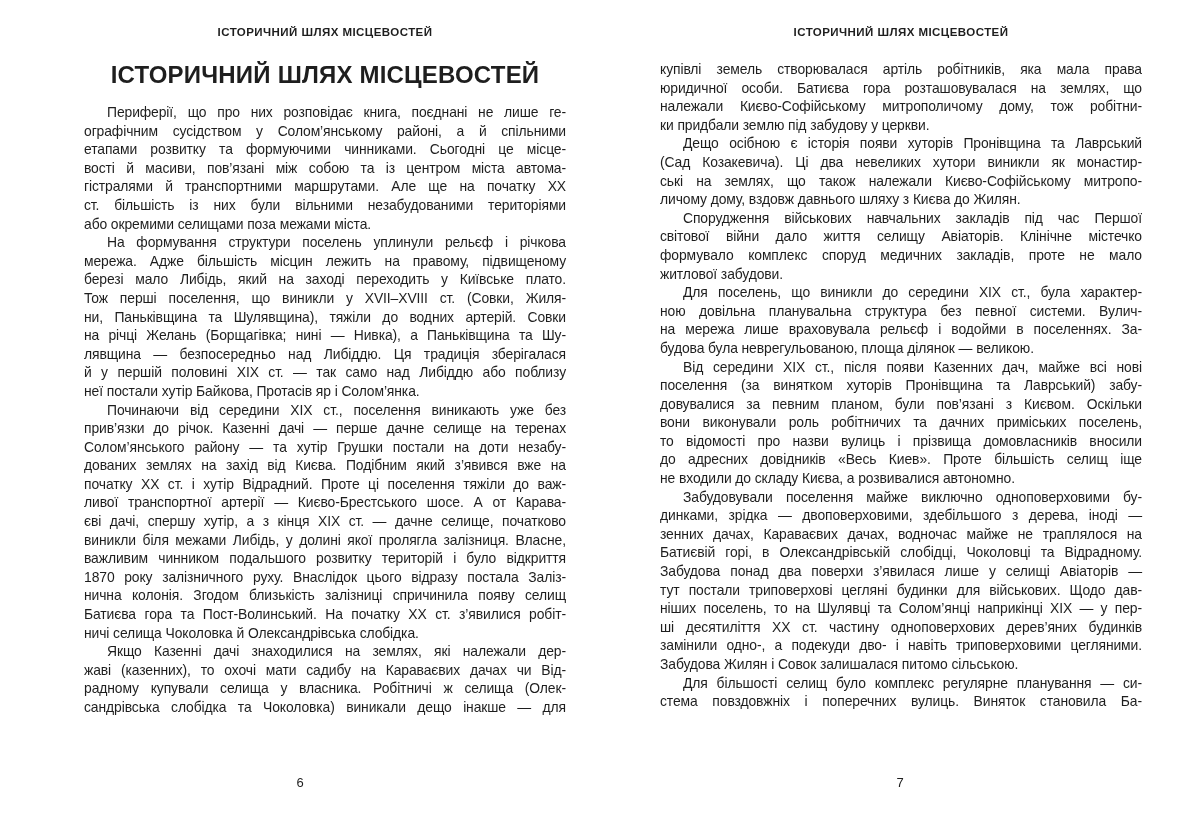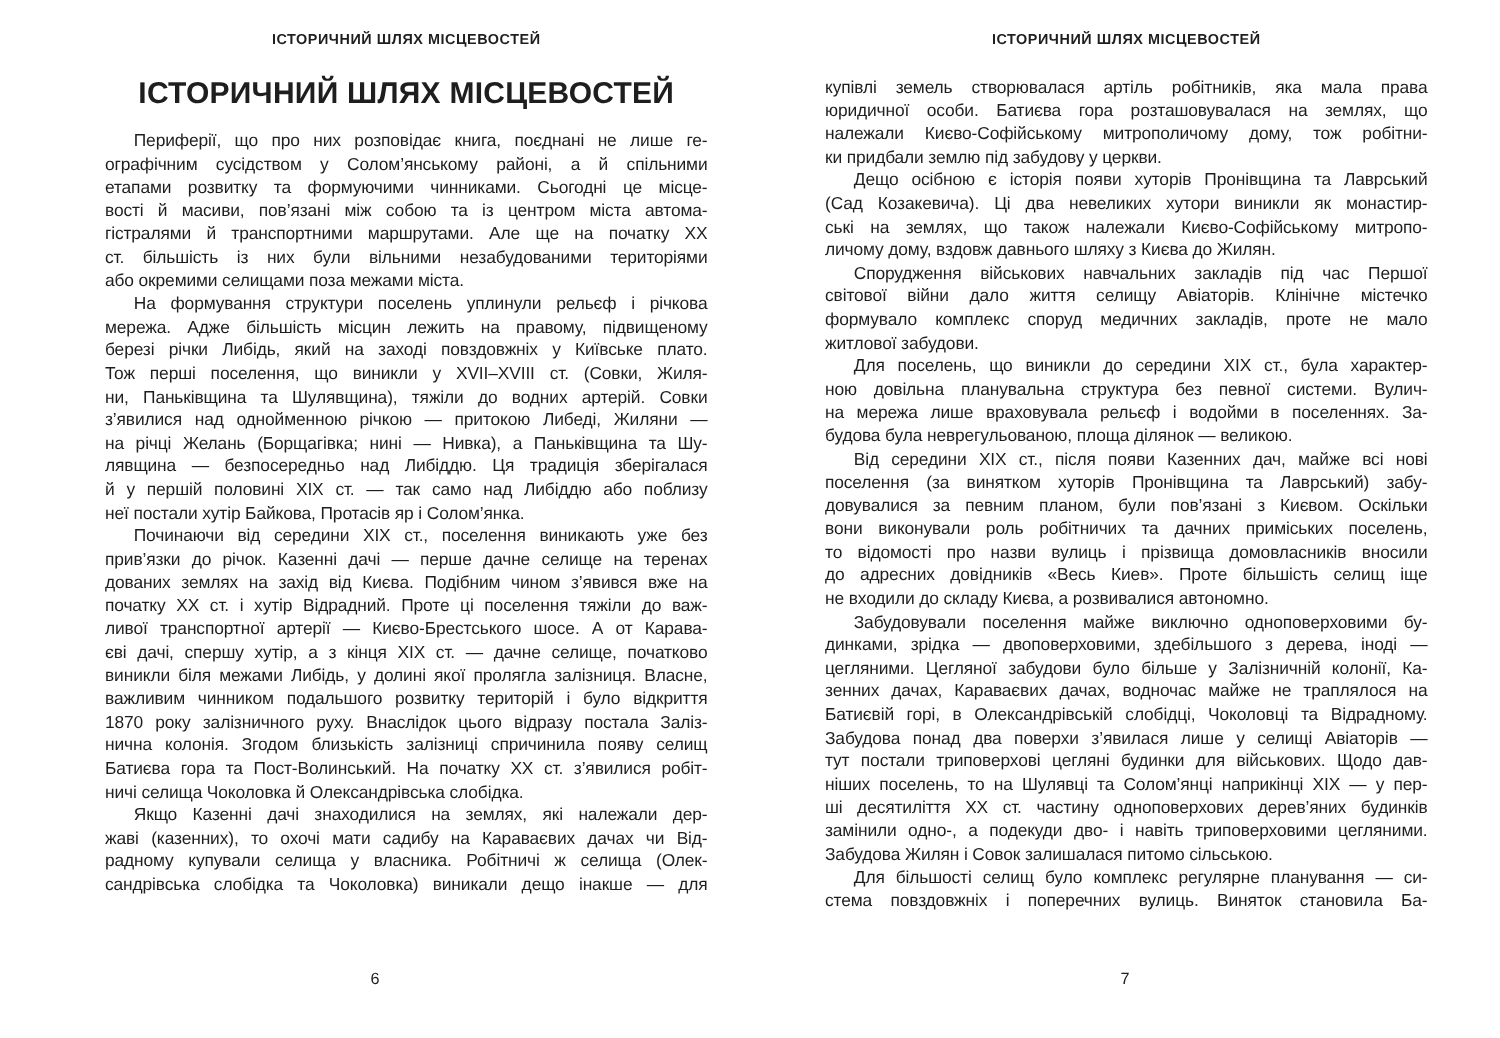--- a/index.html
+++ b/index.html
@@ -101,33 +101,33 @@
             <div class="line">ографічним сусідством у Солом’янському районі, а й спільними</div>
             <div class="line">етапами розвитку та формуючими чинниками. Сьогодні це місце-</div>
             <div class="line">вості й масиви, пов’язані між собою та із центром міста автома-</div>
             <div class="line">гістралями й транспортними маршрутами. Але ще на початку XX</div>
             <div class="line">ст. більшість із них були вільними незабудованими територіями</div>
             <div class="line final">або окремими селищами поза межами міста.</div>
           </div>
           <div class="para indent">
             <div class="line">На формування структури поселень уплинули рельєф і річкова</div>
             <div class="line">мережа. Адже більшість місцин лежить на правому, підвищеному</div>
-            <div class="line">березі річки Либідь, який на заході повздовжніх у Київське плато.</div>
+            <div class="line">березі мало Либідь, який на заході переходить у Київське плато.</div>
             <div class="line">Тож перші поселення, що виникли у XVII–XVIII ст. (Совки, Жиля-</div>
             <div class="line">ни, Паньківщина та Шулявщина), тяжіли до водних артерій. Совки</div>
-            <div class="line">з’явилися над однойменною річкою — притокою Либеді, Жиляни —</div>
             <div class="line">на річці Желань (Борщагівка; нині — Нивка), а Паньківщина та Шу-</div>
             <div class="line">лявщина — безпосередньо над Либіддю. Ця традиція зберігалася</div>
             <div class="line">й у першій половині XIX ст. — так само над Либіддю або поблизу</div>
             <div class="line final">неї постали хутір Байкова, Протасів яр і Солом’янка.</div>
           </div>
           <div class="para indent">
             <div class="line">Починаючи від середини XIX ст., поселення виникають уже без</div>
             <div class="line">прив’язки до річок. Казенні дачі — перше дачне селище на теренах</div>
-            <div class="line">дованих землях на захід від Києва. Подібним чином з’явився вже на</div>
+            <div class="line">Солом’янського району — та хутір Грушки постали на доти незабу-</div>
+            <div class="line">дованих землях на захід від Києва. Подібним який з’явився вже на</div>
             <div class="line">початку XX ст. і хутір Відрадний. Проте ці поселення тяжіли до важ-</div>
             <div class="line">ливої транспортної артерії — Києво-Брестського шосе. А от Карава-</div>
             <div class="line">єві дачі, спершу хутір, а з кінця XIX ст. — дачне селище, початково</div>
             <div class="line">виникли біля межами Либідь, у долині якої пролягла залізниця. Власне,</div>
             <div class="line">важливим чинником подальшого розвитку територій і було відкриття</div>
             <div class="line">1870 року залізничного руху. Внаслідок цього відразу постала Заліз-</div>
             <div class="line">нична колонія. Згодом близькість залізниці спричинила появу селищ</div>
             <div class="line">Батиєва гора та Пост-Волинський. На початку XX ст. з’явилися робіт-</div>
             <div class="line final">ничі селища Чоколовка й Олександрівська слобідка.</div>
           </div>
@@ -175,21 +175,20 @@
             <div class="line">поселення (за винятком хуторів Пронівщина та Лаврський) забу-</div>
             <div class="line">довувалися за певним планом, були пов’язані з Києвом. Оскільки</div>
             <div class="line">вони виконували роль робітничих та дачних приміських поселень,</div>
             <div class="line">то відомості про назви вулиць і прізвища домовласників вносили</div>
             <div class="line">до адресних довідників «Весь Киев». Проте більшість селищ іще</div>
             <div class="line final">не входили до складу Києва, а розвивалися автономно.</div>
           </div>
           <div class="para indent">
             <div class="line">Забудовували поселення майже виключно одноповерховими бу-</div>
             <div class="line">динками, зрідка — двоповерховими, здебільшого з дерева, іноді —</div>
-            <div class="line">цегляними. Цегляної забудови було більше у Залізничній колонії, Ка-</div>
             <div class="line">зенних дачах, Караваєвих дачах, водночас майже не траплялося на</div>
             <div class="line">Батиєвій горі, в Олександрівській слобідці, Чоколовці та Відрадному.</div>
             <div class="line">Забудова понад два поверхи з’явилася лише у селищі Авіаторів —</div>
             <div class="line">тут постали триповерхові цегляні будинки для військових. Щодо дав-</div>
             <div class="line">ніших поселень, то на Шулявці та Солом’янці наприкінці XIX — у пер-</div>
             <div class="line">ші десятиліття XX ст. частину одноповерхових дерев’яних будинків</div>
             <div class="line">замінили одно-, а подекуди дво- і навіть триповерховими цегляними.</div>
             <div class="line final">Забудова Жилян і Совок залишалася питомо сільською.</div>
           </div>
           <div class="para indent">

